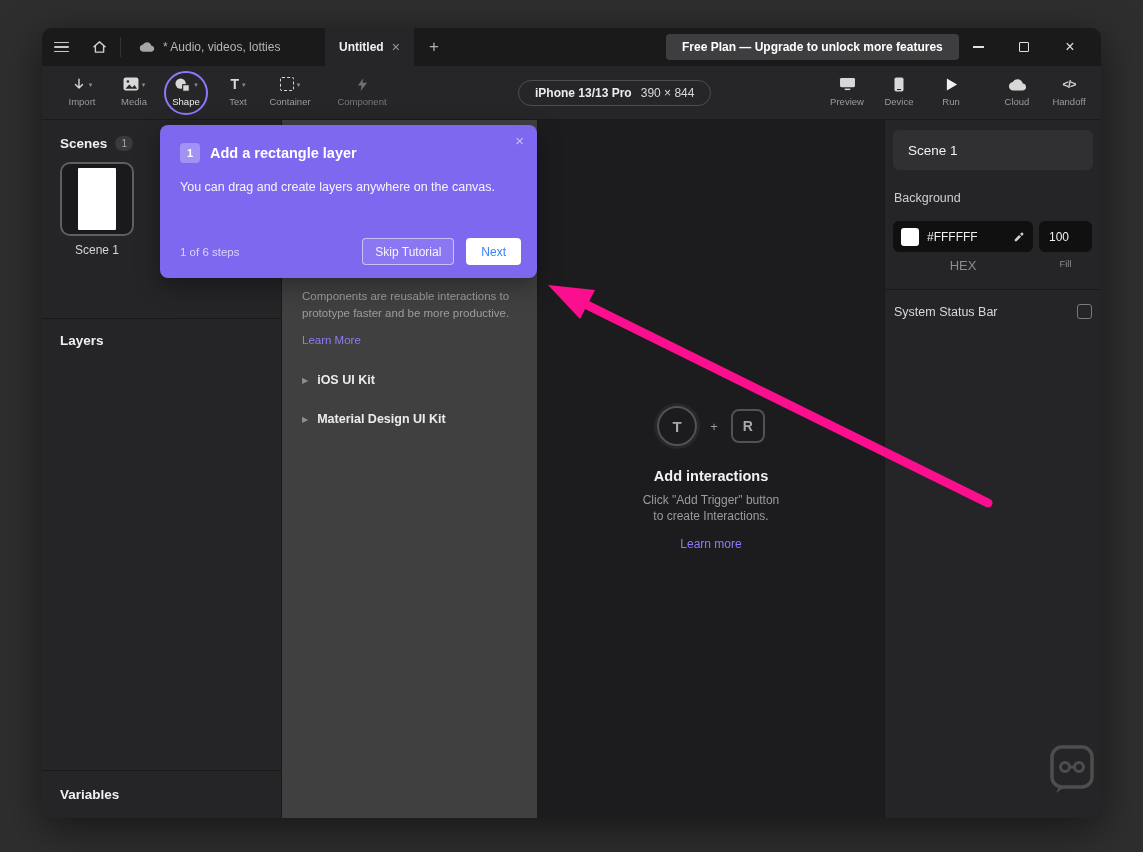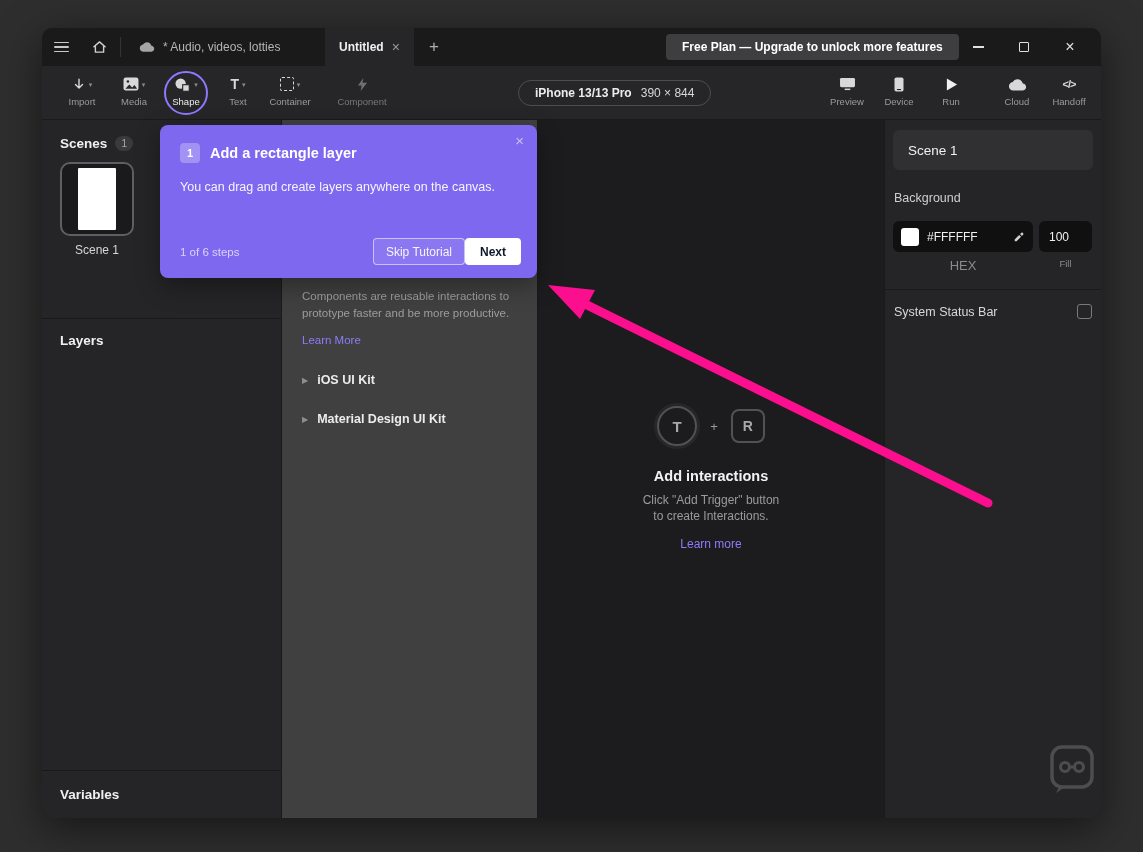--- a/index.html
+++ b/index.html
@@ -118,25 +118,25 @@
   .tutorial-popup { position:absolute; left:118px; top:97px; width:377px; height:153px; background:#7e68f0;
                     border-radius:8px; padding:18px 20px 16px; box-shadow:0 8px 24px rgba(0,0,0,.35); z-index:20; }
   .popup-close { position:absolute; right:13px; top:7px; color:rgba(255,255,255,.55); font-size:15px; }
   .popup-head { display:flex; align-items:center; gap:10px; }
   .step-badge { width:20px; height:20px; background:rgba(255,255,255,.28); border-radius:4px; color:#fff;
                 font-size:11px; font-weight:bold; display:flex; align-items:center; justify-content:center; }
   .popup-title { color:#fff; font-size:14.5px; font-weight:bold; }
   .popup-body { margin-top:17px; color:rgba(255,255,255,.93); font-size:12.5px; }
   .popup-footer { position:absolute; left:20px; right:16px; bottom:13px; display:flex; align-items:center; justify-content:space-between; }
   .popup-progress { color:rgba(255,255,255,.7); font-size:11.5px; }
-  .popup-buttons { display:flex; gap:0; }
+  .popup-buttons { display:flex; gap:12px; }
   .btn-skip { height:27px; padding:0 12px; background:rgba(255,255,255,.10); border:1px solid rgba(255,255,255,.55);
               border-radius:4px; color:rgba(255,255,255,.92); font-size:12px; font-family:inherit; }
-  .btn-next { height:27px; padding:0 15px; background:#fff; border:none; border-radius:4px; color:#0f172a;
-              font-size:12px; font-weight:bold; font-family:inherit; }
+  .btn-next { height:27px; padding:0 15px; background:#fff; border:none; border-radius:4px; color:#3b82f6;
+              font-size:12px; font-weight:normal; font-family:inherit; }
 
   
   .annotation-arrow { position:absolute; left:0; top:0; z-index:30; pointer-events:none; }
   .watermark { position:absolute; right:6px; bottom:24px; display:flex; align-items:center; gap:13px; z-index:5; }
   .wm-text { font-size:27px; font-weight:bold; letter-spacing:2px; color:#4d4d4d; }
 </style>
 </head>
 <body>
 
 <div class="desktop" data-interactable="false">

